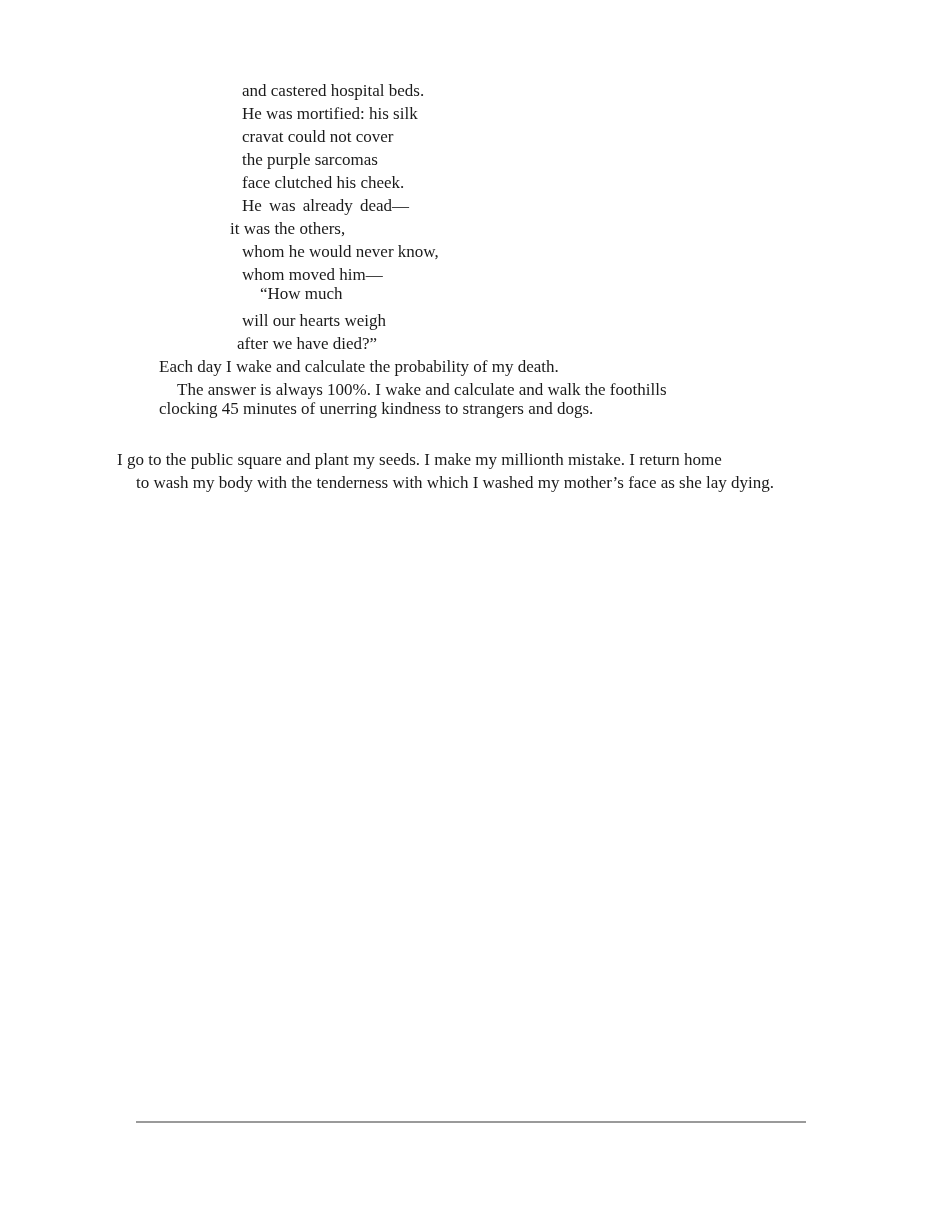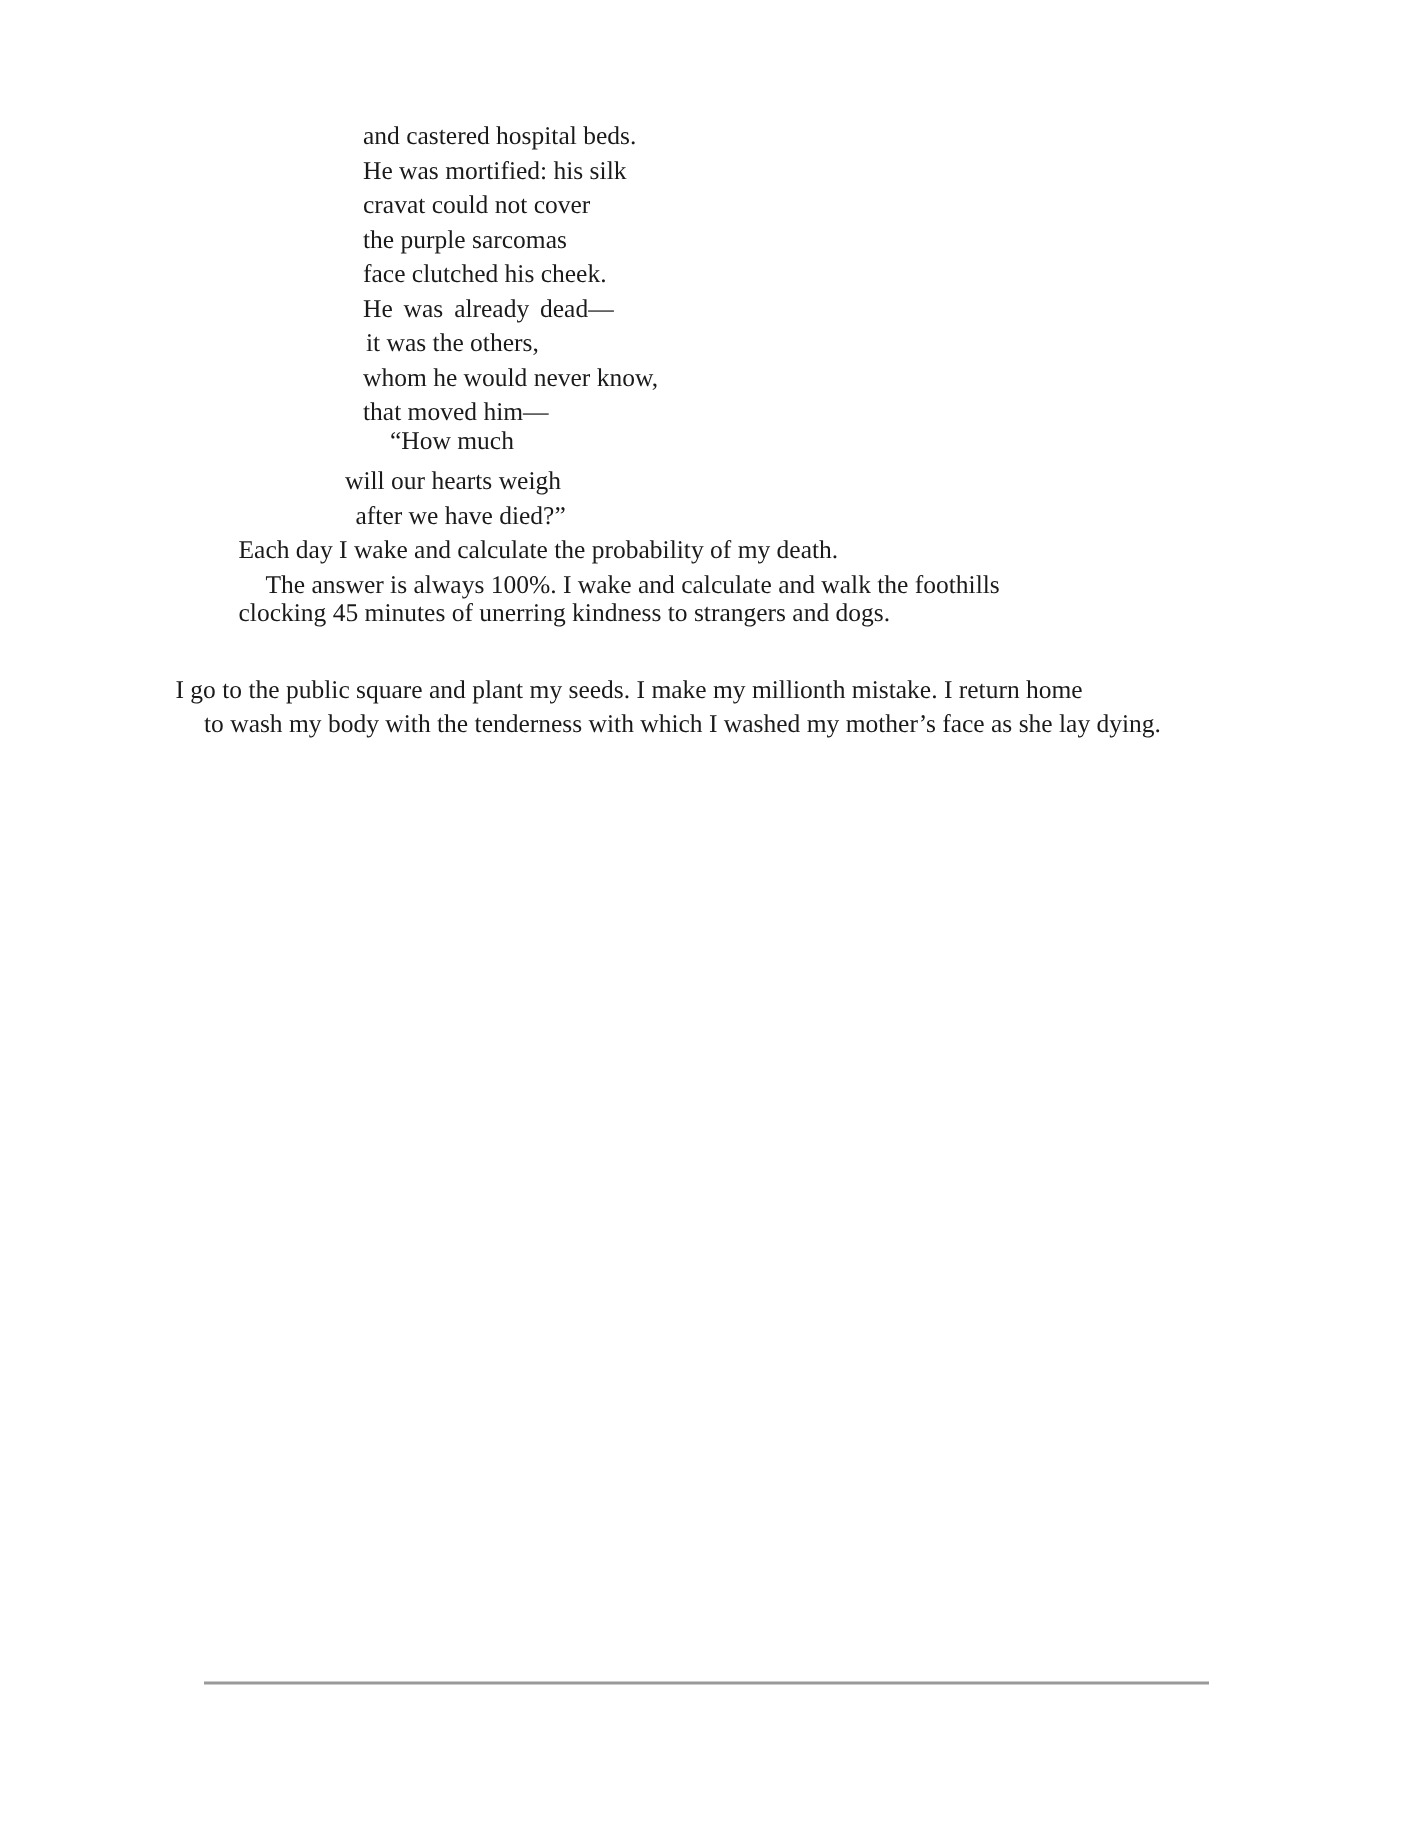--- a/index.html
+++ b/index.html
@@ -13,25 +13,25 @@
 <body>
 
 <div>
 
   <div class="line" style="left:242px;top:79px">and castered hospital beds.</div>
   <div class="line" style="left:242px;top:102px">He was mortified: his silk</div>
   <div class="line" style="left:242px;top:125px">cravat could not cover</div>
   <div class="line" style="left:242px;top:148px">the purple sarcomas</div>
   <div class="line" style="left:242px;top:171px">face clutched his cheek.</div>
   <div class="line" style="left:242px;top:194px;word-spacing:3px">He was already dead—</div>
-  <div class="line" style="left:244px;top:217px">it was the others,</div>
+  <div class="line" style="left:230px;top:217px">it was the others,</div>
   <div class="line" style="left:242px;top:240px">whom he would never know,</div>
-  <div class="line" style="left:242px;top:263px">that moved him—</div>
+  <div class="line" style="left:242px;top:263px">whom moved him—</div>
   <div class="line" style="left:260px;top:282px">“How much</div>
-  <div class="line" style="left:230px;top:309px">will our hearts weigh</div>
+  <div class="line" style="left:242px;top:309px">will our hearts weigh</div>
   <div class="line" style="left:237px;top:332px">after we have died?”</div>
 
   <div class="line" style="left:159px;top:355px">Each day I wake and calculate the probability of my death.</div>
   <div class="line" style="left:177px;top:378px">The answer is always 100%. I wake and calculate and walk the foothills</div>
   <div class="line" style="left:159px;top:397px">clocking 45 minutes of unerring kindness to strangers and dogs.</div>
 
   <div class="line" style="left:117px;top:448px">I go to the public square and plant my seeds. I make my millionth mistake. I return home</div>
   <div class="line" style="left:136px;top:471px">to wash my body with the tenderness with which I washed my mother’s face as she lay dying.</div>
 
   <div class="rule"></div>

